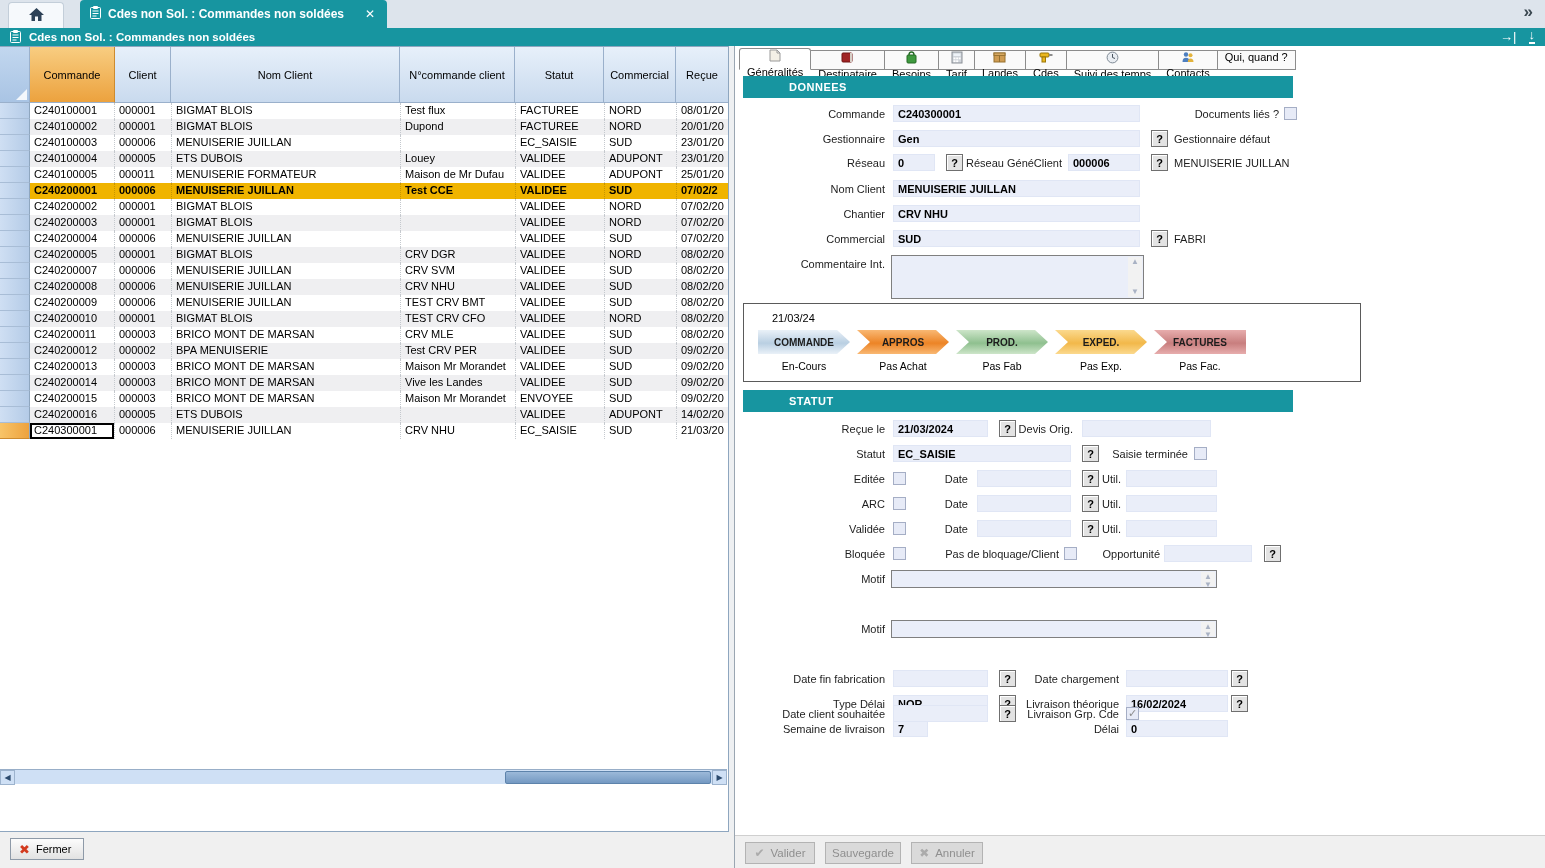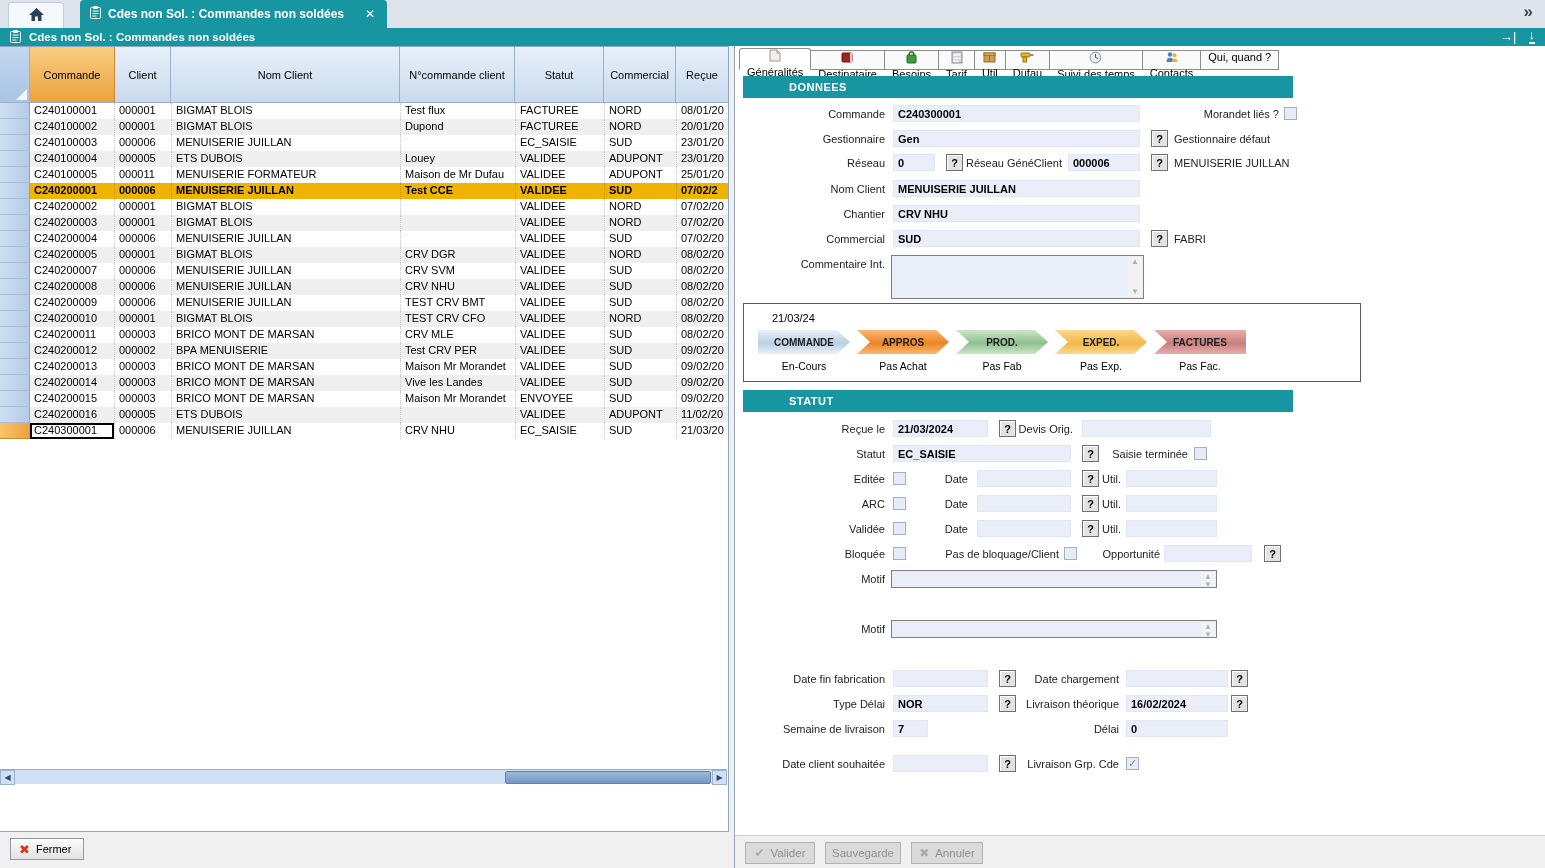--- a/index.html
+++ b/index.html
@@ -358,21 +358,21 @@
         <div class="tc c6">09/02/20</div>
       </div>
       <div class="trow alt">
         <div class="rowhdr"></div>
         <div class="tc c0">C240200016</div>
         <div class="tc c1">000005</div>
         <div class="tc c2">ETS DUBOIS</div>
         <div class="tc c3"></div>
         <div class="tc c4">VALIDEE</div>
         <div class="tc c5">ADUPONT</div>
-        <div class="tc c6">11/02/20</div>
+        <div class="tc c6">14/02/20</div>
       </div>
       <div class="trow foc">
         <div class="rowhdr"></div>
         <div class="tc c0">C240300001</div>
         <div class="tc c1">000006</div>
         <div class="tc c2">MENUISERIE JUILLAN</div>
         <div class="tc c3">CRV NHU</div>
         <div class="tc c4">EC_SAISIE</div>
         <div class="tc c5">SUD</div>
         <div class="tc c6">21/03/20</div>
@@ -437,31 +437,31 @@
         <span>Tarif</span>
       </div>
       <div class="tab">
         <span class="tabicon">
           <svg width="13" height="12" viewBox="0 0 13 12">
             <rect x="1" y="2" width="11" height="9" fill="#cf9c52" stroke="#96702f"></rect>
             <line x1="6.5" y1="2" x2="6.5" y2="11" stroke="#96702f"></line>
             <rect x="1" y="2" width="11" height="2.4" fill="#deb06a" stroke="#96702f"></rect>
           </svg>
         </span>
-        <span>Util</span>
+        <span>Landes</span>
       </div>
       <div class="tab">
         <span class="tabicon">
           <svg width="14" height="12" viewBox="0 0 14 12">
             <rect x="1" y="2" width="9" height="4" rx="1" fill="#eab71e" stroke="#9b7607"></rect>
             <rect x="10" y="3" width="3.5" height="2" fill="#8d8d8d"></rect>
             <rect x="3" y="6" width="3.5" height="5" fill="#eab71e" stroke="#9b7607"></rect>
           </svg>
         </span>
-        <span>Dufau</span>
+        <span>Cdes</span>
       </div>
       <div class="tab">
         <span class="tabicon">
           <svg width="13" height="13" viewBox="0 0 13 13">
             <circle cx="6.5" cy="6.5" r="5.4" fill="#e9edf2" stroke="#7f8a95"></circle>
             <line x1="6.5" y1="6.5" x2="6.5" y2="3" stroke="#4a5560"></line>
             <line x1="6.5" y1="6.5" x2="9" y2="7.5" stroke="#4a5560"></line>
           </svg>
         </span>
         <span>Suivi des temps</span>
@@ -480,21 +480,21 @@
       <div class="tab">
         <span>Qui, quand ?</span>
       </div>
     </div>
 
   <div class="banner" style="top:30px">DONNEES</div>
 
   <div class="frow" style="top:59px">
     <span class="flabel">Commande</span>
     <span class="fld" style="left:150px;width:247px">C240300001</span>
-    <span class="rlabel" style="left:400px;width:136px">Morandet liés ?</span>
+    <span class="rlabel" style="left:400px;width:136px">Documents liés ?</span>
     <span class="cb" style="left:541px"></span>
   </div>
 
   <div class="frow" style="top:84px">
     <span class="flabel">Gestionnaire</span>
     <span class="fld" style="left:150px;width:247px">Gen</span>
     <span class="qbtn" style="left:408px">?</span>
     <span class="llabel" style="left:431px">Gestionnaire défaut</span>
   </div>
 
@@ -638,21 +638,21 @@
     <span class="qbtn" style="left:488px">?</span>
   </div>
 
   <div class="frow" style="top:674px">
     <span class="flabel">Semaine de livraison</span>
     <span class="fld" style="left:150px;width:35px">7</span>
     <span class="rlabel" style="left:280px;width:96px">Délai</span>
     <span class="fld" style="left:383px;width:102px">0</span>
   </div>
 
-  <div class="frow" style="top:709px">
+  <div class="frow" style="top:659px">
     <span class="flabel">Date client souhaitée</span>
     <span class="fld" style="left:150px;width:95px"></span>
     <span class="qbtn" style="left:256px">?</span>
     <span class="rlabel" style="left:280px;width:96px">Livraison Grp. Cde</span>
     <span class="cb checked" style="left:383px"></span>
   </div>
 
   <div id="panelfooter">
     <div class="gbtn" style="left:10px;width:70px">
       <span class="gi">✔</span>

